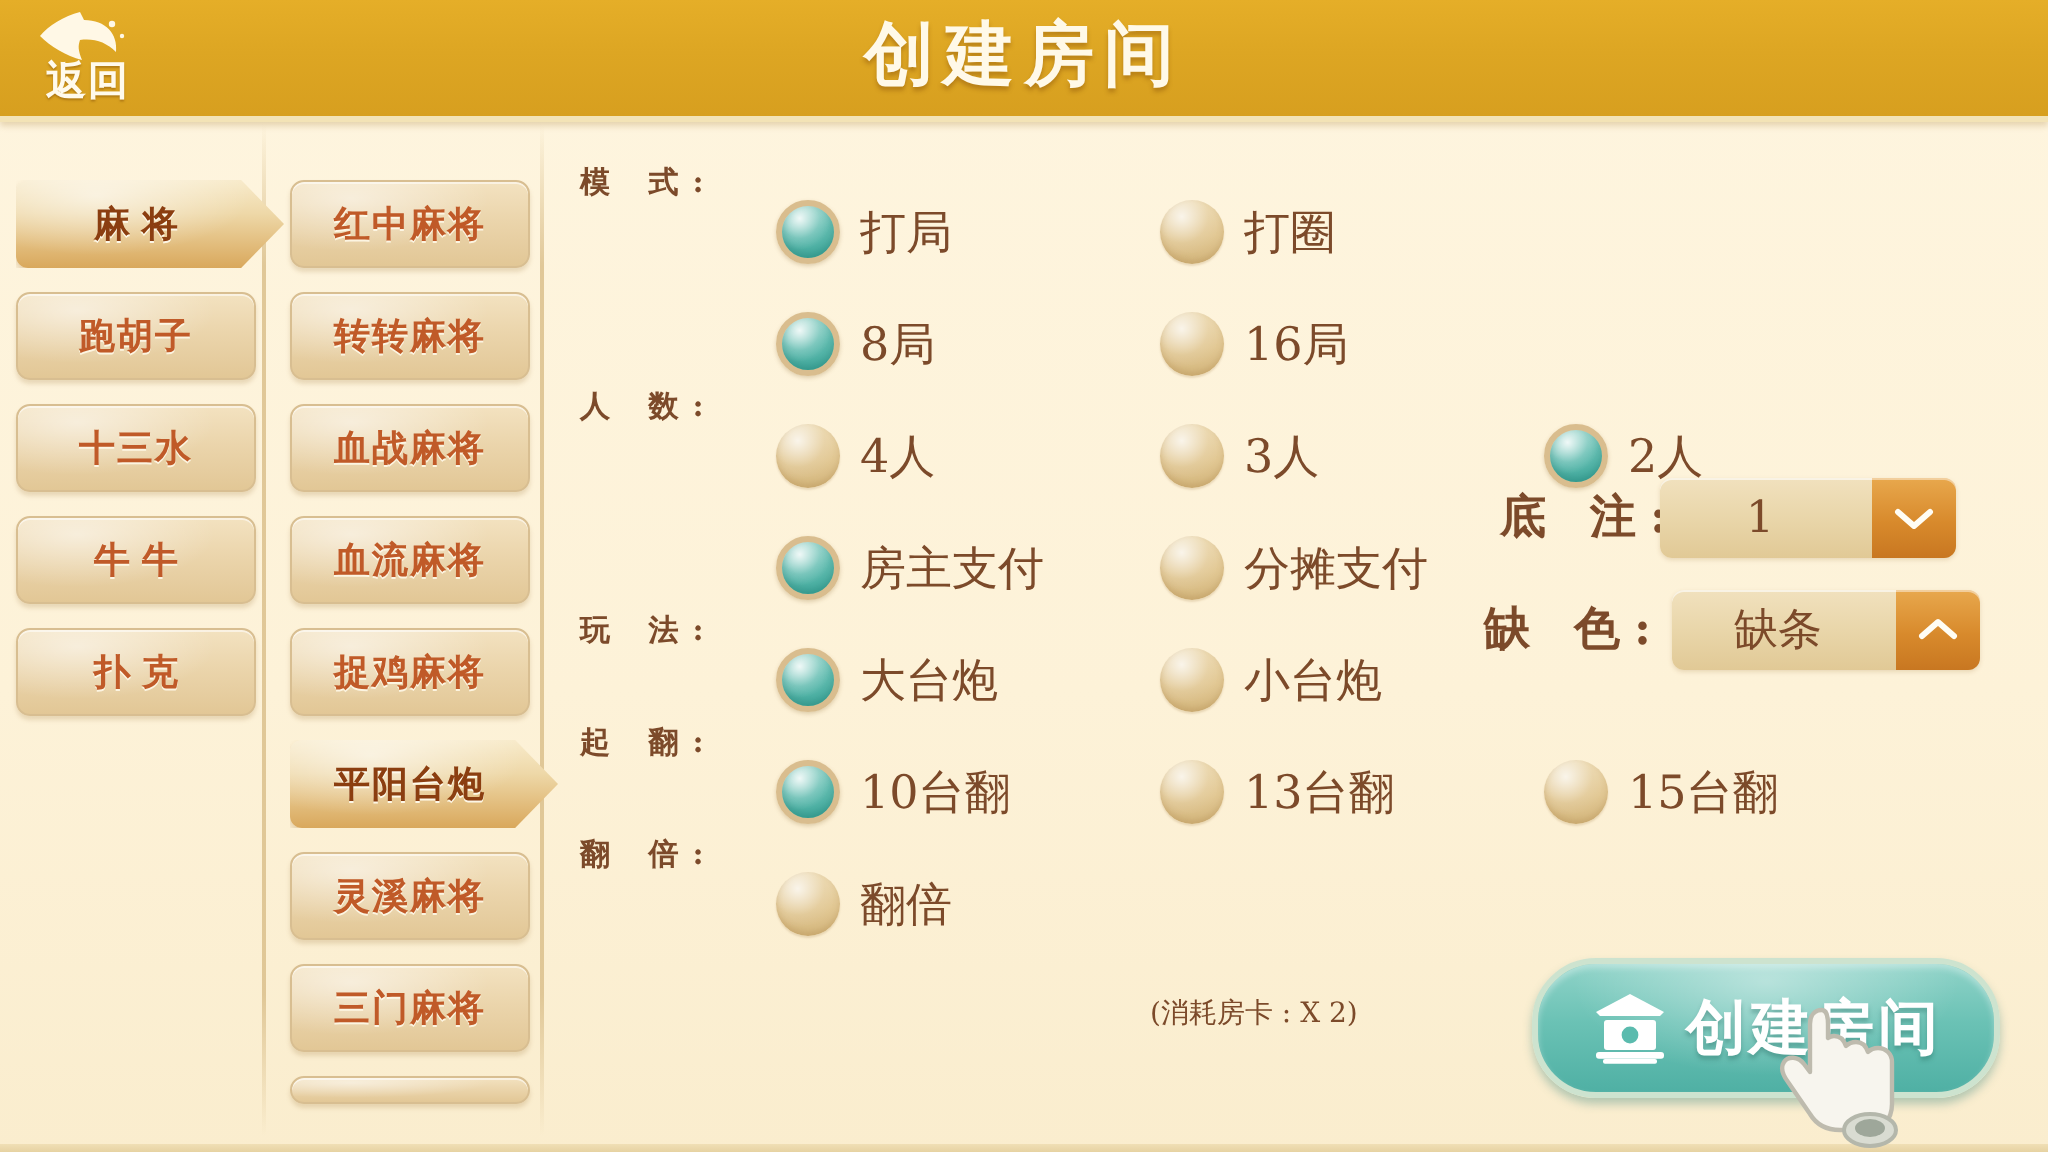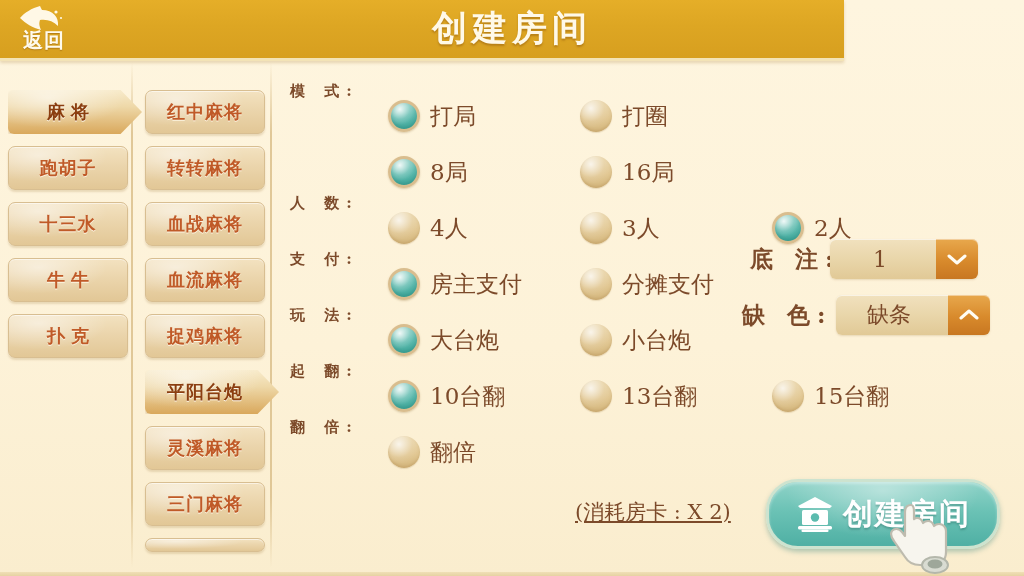--- a/index.html
+++ b/index.html
@@ -13,21 +13,21 @@
   #app {
     position: relative;
     width: 1024px; height: 576px;
     background: linear-gradient(180deg,#FEF5DF 0%, #FDF2D8 60%, #FAEDCE 100%);
     overflow: hidden;
   }
 
   
   .header {
     position: absolute; left: 0; top: 0;
-    width: 844px; height: 58px;
+    width: 1024px; height: 58px;
     background: linear-gradient(180deg,#E5AE28 0%, #DDA623 45%, #D79F1F 100%);
     box-shadow: 0 2px 3px rgba(150,100,20,.22);
     border-bottom: 3px solid #F3E3B6;
   }
   .header-title {
     position: absolute; left: 0; top: 0;
     width: 1024px; height: 58px;
     line-height: 56px;
     text-align: center;
     font-size: 35px;
@@ -199,24 +199,23 @@
     border-radius: 0 6px 6px 0;
     background: linear-gradient(180deg,#E8A84D 0%, #D88A2C 55%, #C87721 100%);
     box-shadow: inset 0 1px 0 rgba(255,255,255,.45);
     display: flex; align-items: center; justify-content: center;
   }
   .chev { width: 20px; height: 12px; }
 
   
   .cost {
     position: absolute; left: 575px; top: 498px;
-    font-size: 21px; color: #7C4A2A;
+    font-size: 14px; color: #7C4A2A;
     font-family: "DejaVu Serif","Liberation Serif", serif;
     white-space: nowrap;
-    text-decoration: underline;
   }
   .create-btn {
     position: absolute; left: 766px; top: 479px;
     width: 228px; height: 64px;
     border-radius: 32px;
     background:
       radial-gradient(ellipse at 50% 14%, rgba(255,255,255,.42) 0%, rgba(255,255,255,0) 60%),
       linear-gradient(180deg,#8FD3C8 0%, #6BC2B5 45%, #4FB0A4 100%);
     border: 3px solid #CDE3CF;
     box-shadow: 0 3px 5px rgba(90,150,140,.45), inset 0 2px 3px rgba(255,255,255,.35);
@@ -338,21 +337,20 @@
         <div class="radio"></div>
         <div class="otext">3人</div>
       </div>
       <div class="opt" style="left:482px">
         <div class="radio on"></div>
         <div class="otext">2人</div>
       </div>
     </div>
 
     <div class="orow" style="top:176px">
-      <div class="olabel colon">支 付</div>
       <div class="opt" style="left:98px">
         <div class="radio on"></div>
         <div class="otext">房主支付</div>
       </div>
       <div class="opt" style="left:290px">
         <div class="radio"></div>
         <div class="otext">分摊支付</div>
       </div>
       <div class="ddlabel" style="left:460px">底 注</div>
       <div class="dropdown" style="left:540px">

